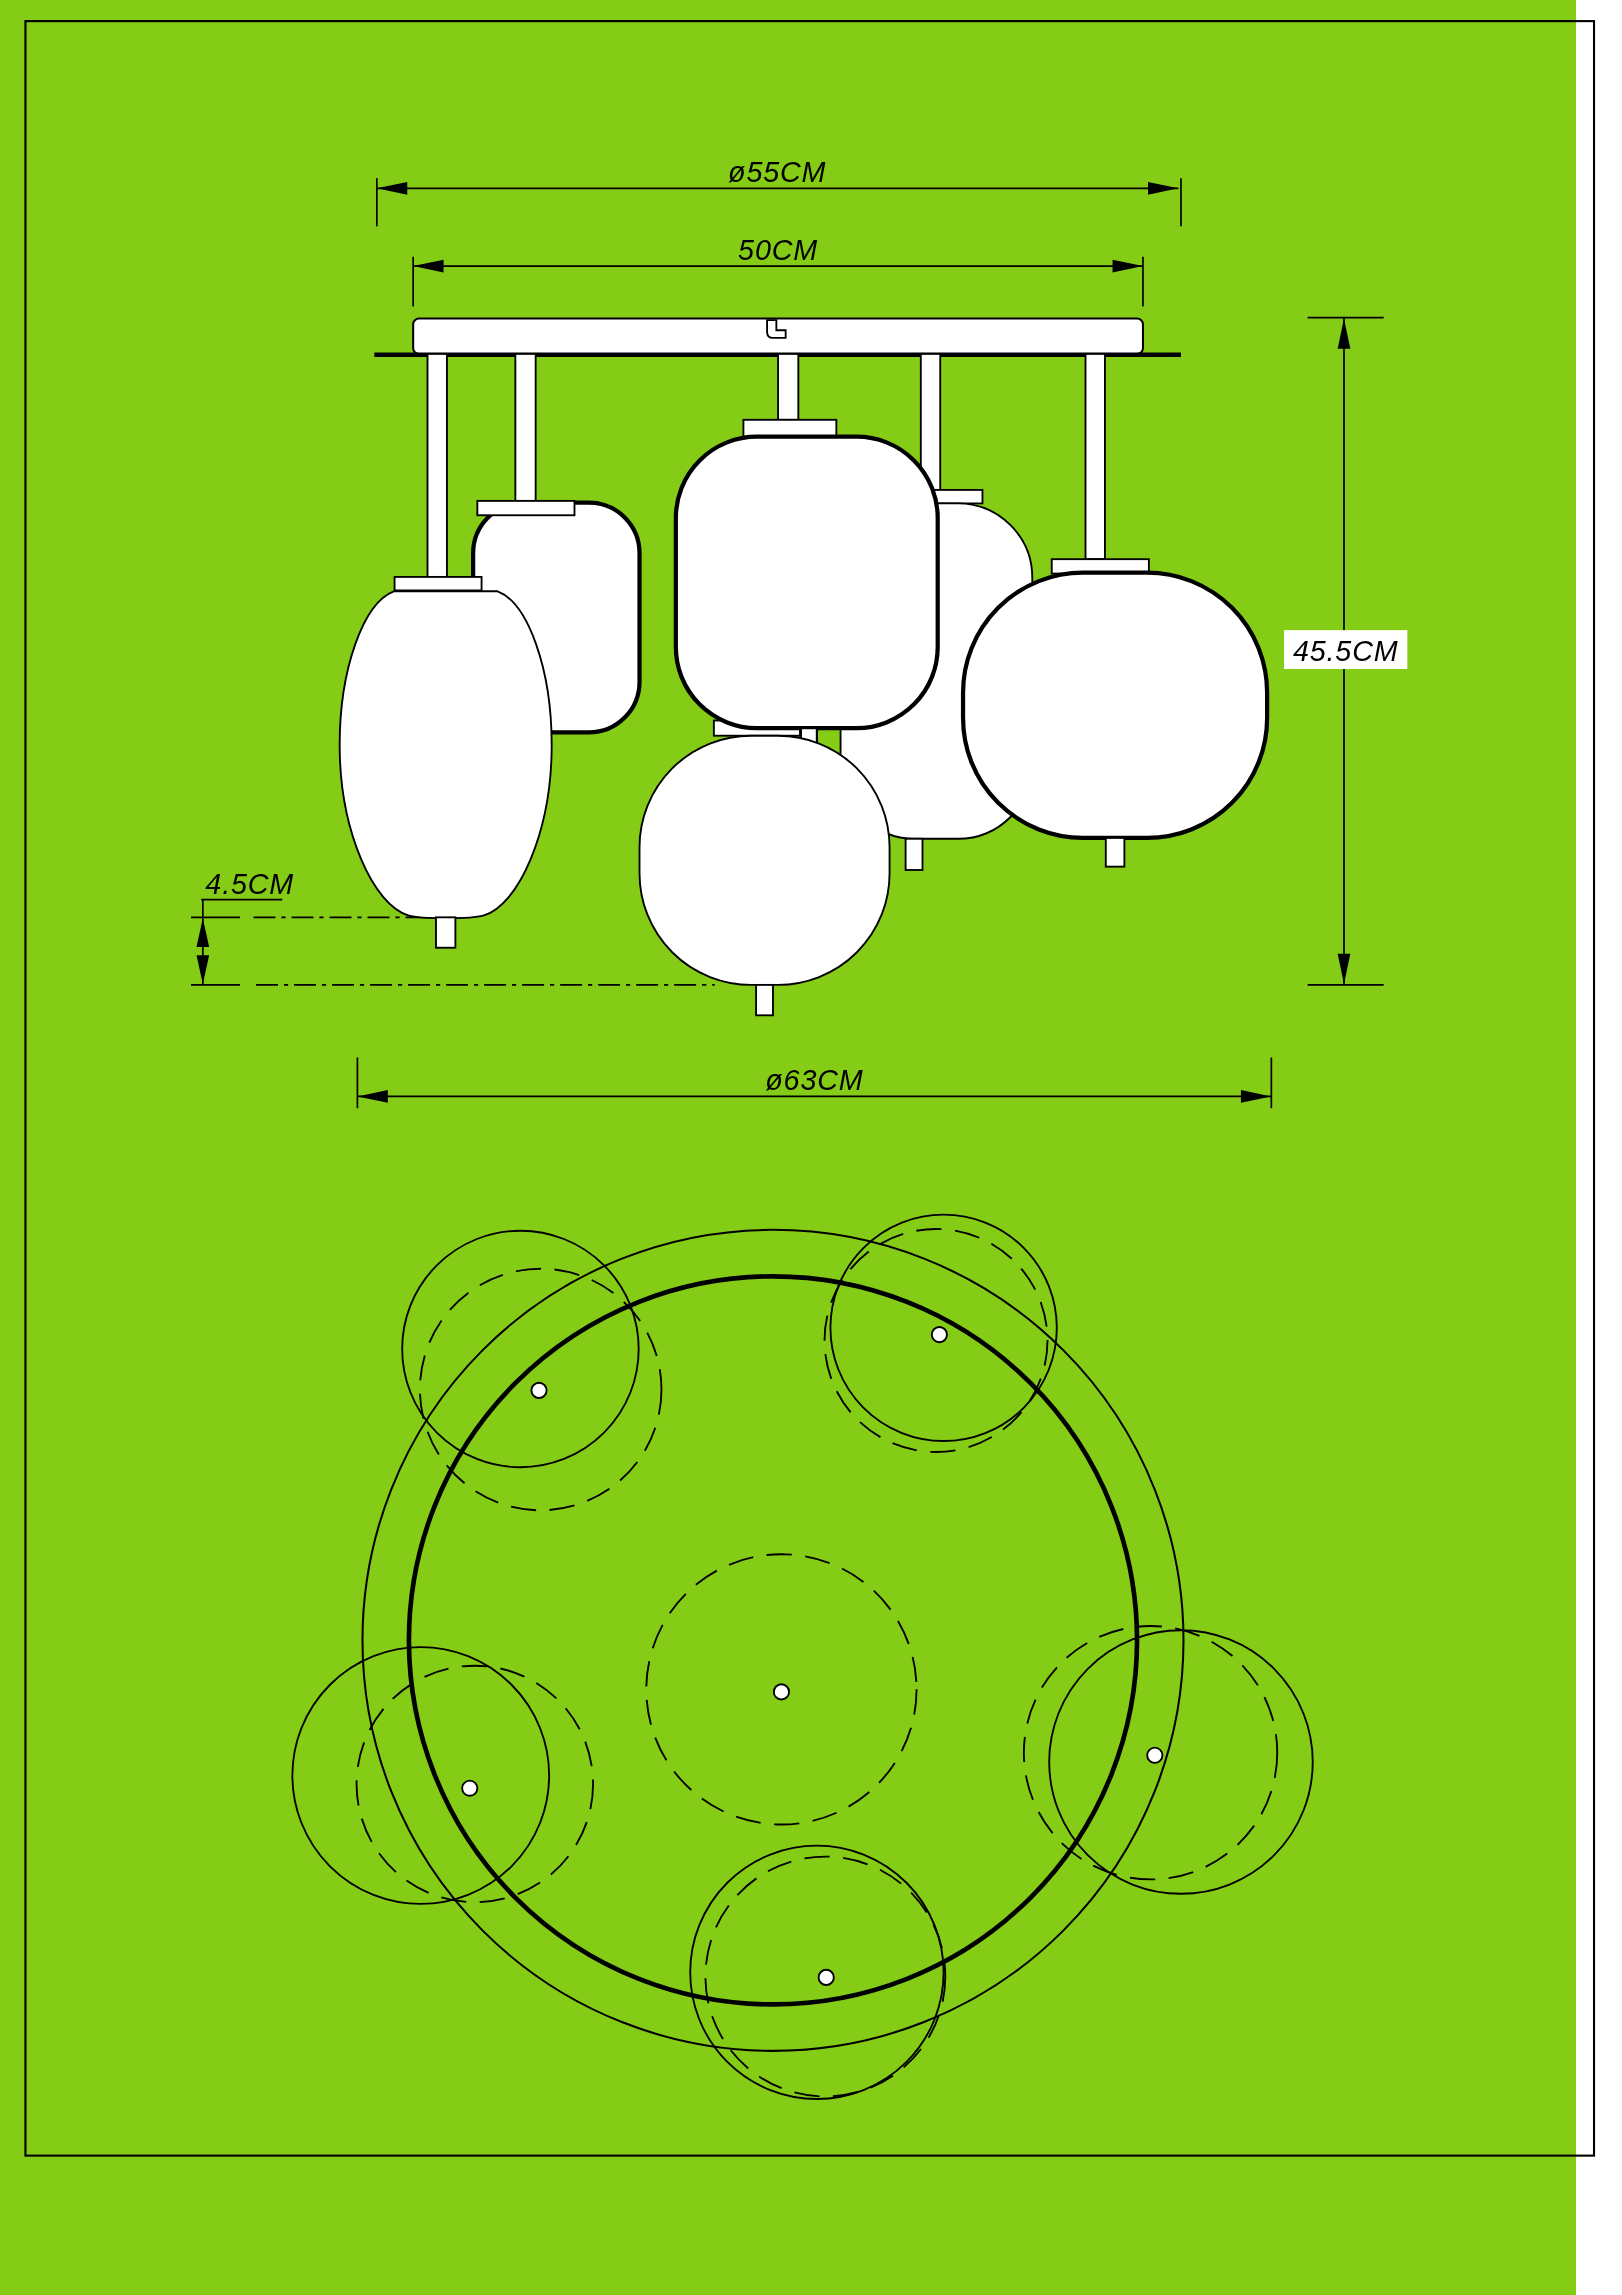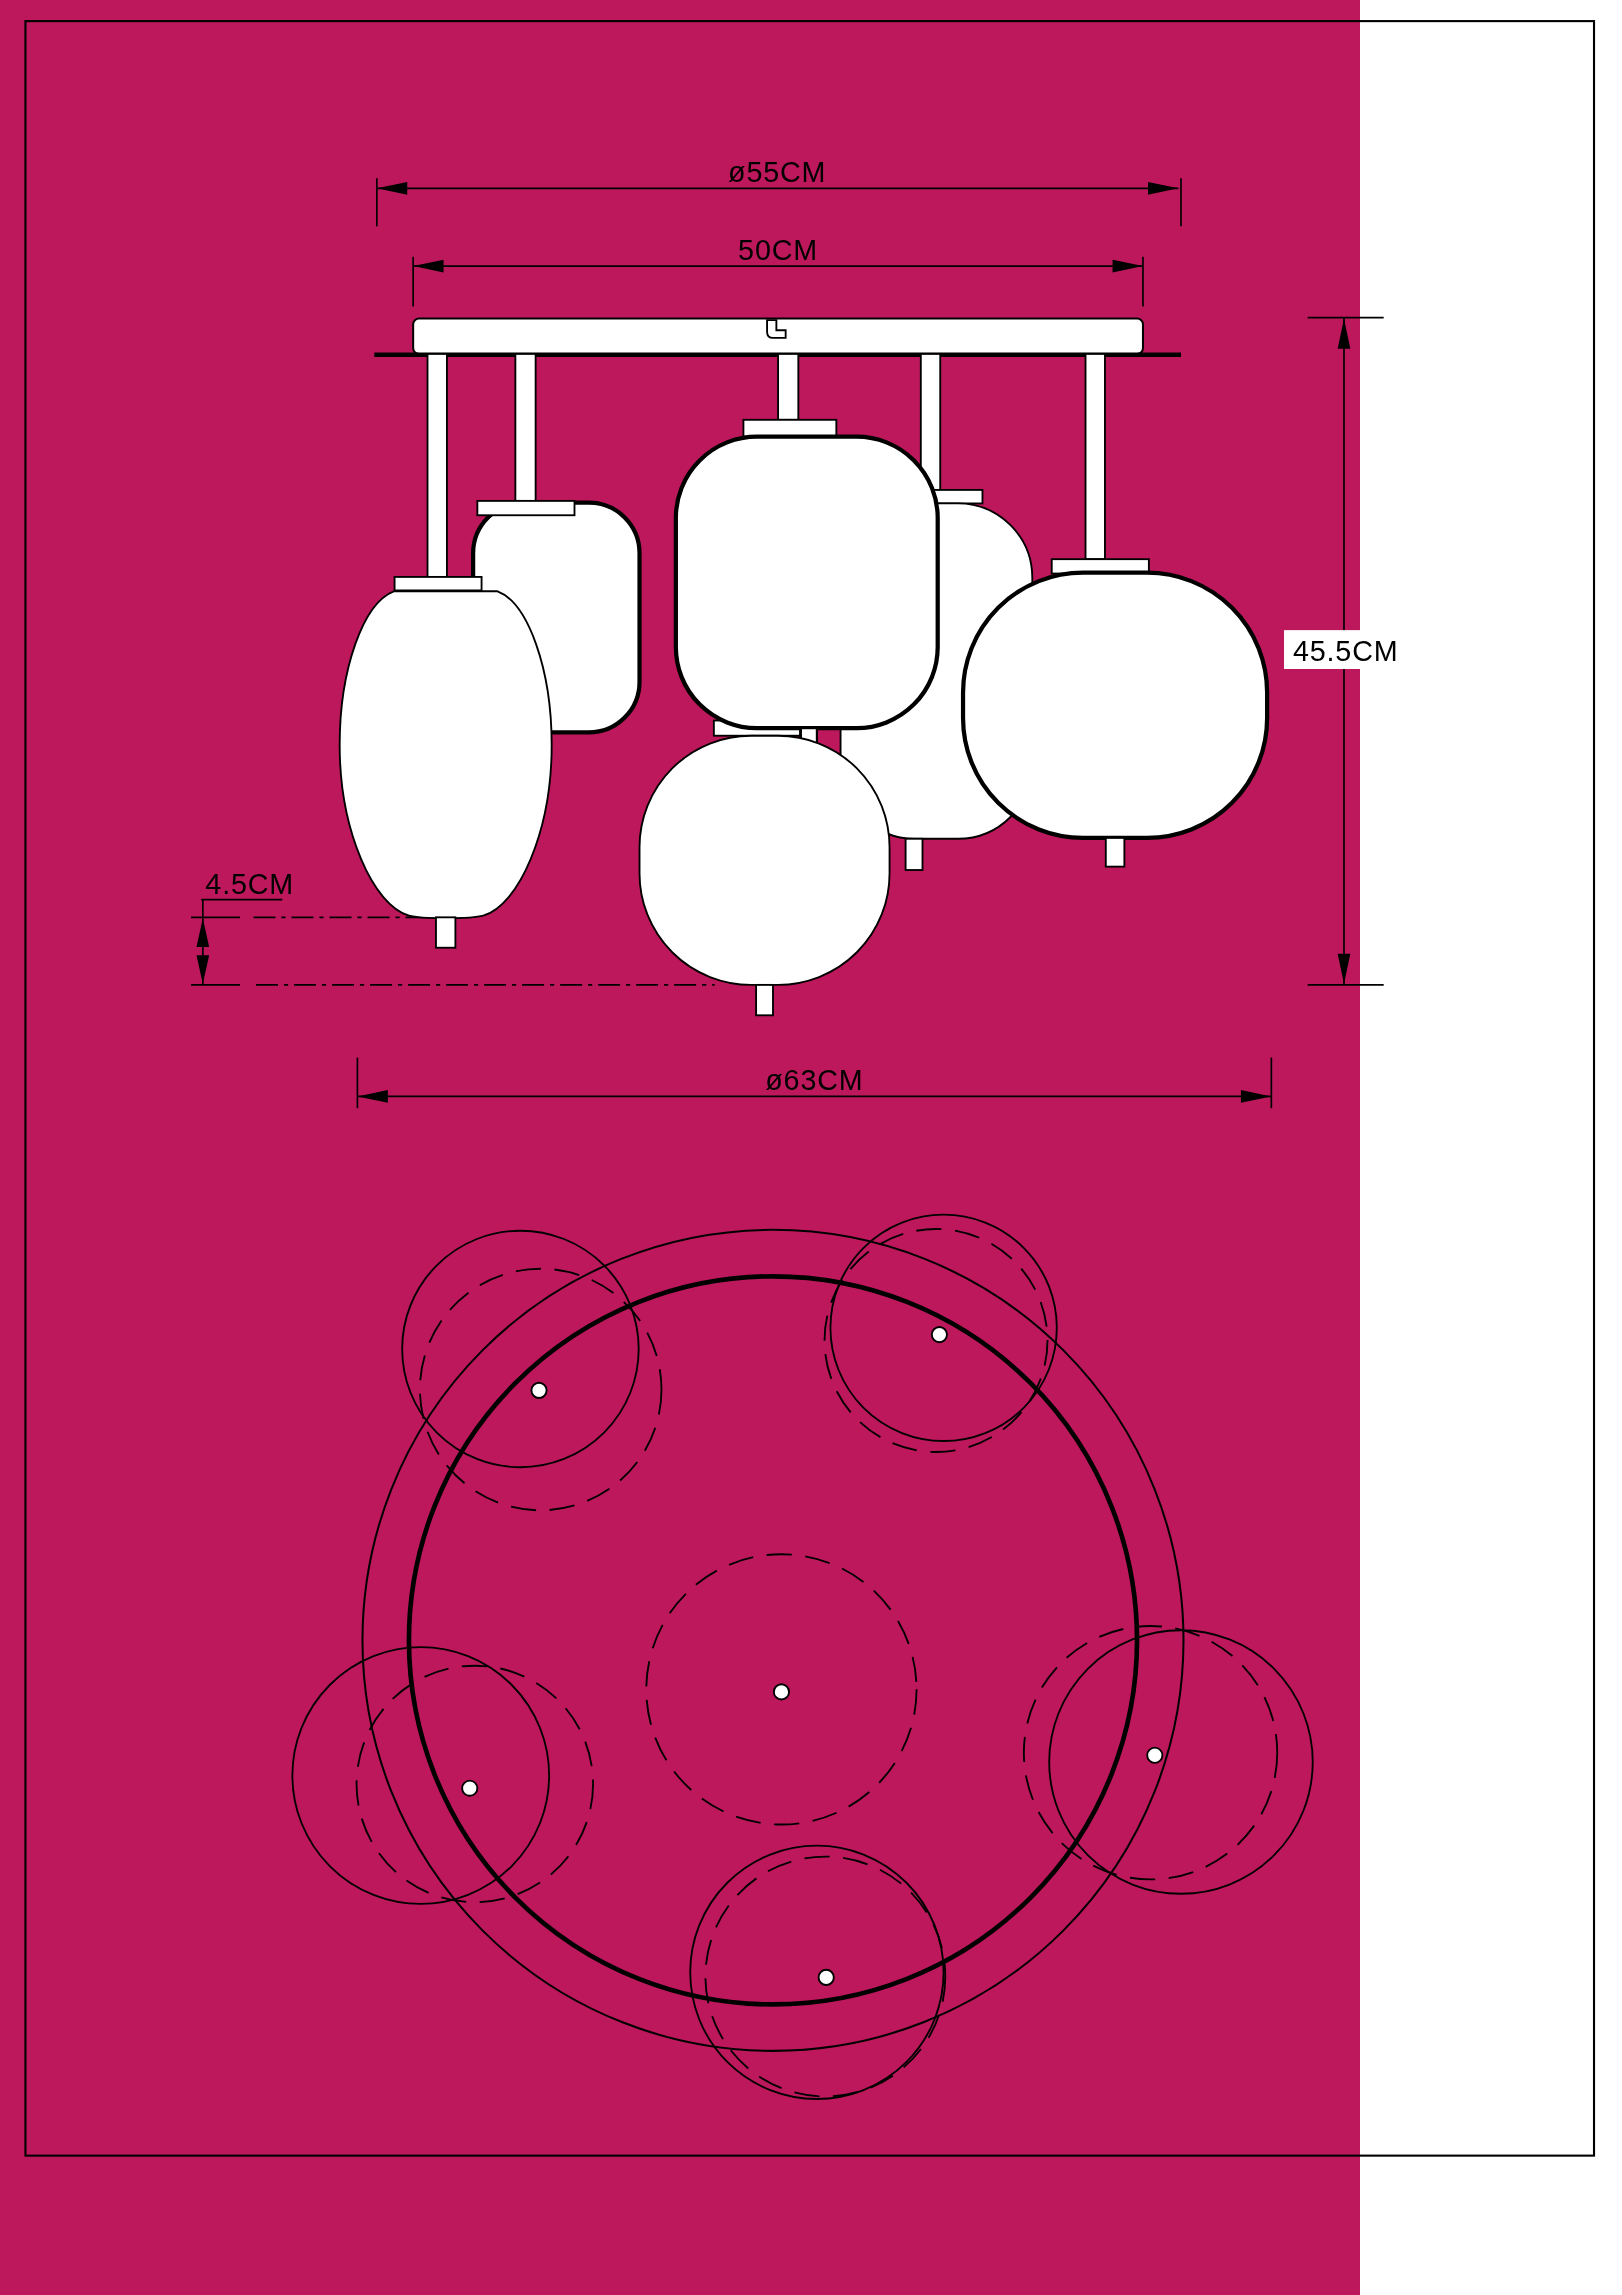--- a/index.html
+++ b/index.html
@@ -1,16 +1,16 @@
 <!DOCTYPE html>
 <html style="font-size:13.5px"><head>
 <meta charset="utf-8">
 <style>
   html,body{margin:0;padding:0;background:#fff;}
-  .page{width:1360px;height:2295px;background:#be185d;position:relative;font-family:"Liberation Sans",sans-serif;}
+  .page{width:1576px;height:2295px;background:#84cc16;position:relative;font-family:"Liberation Sans",sans-serif;font-style:italic;}
   svg{display:block;}
   text{font-family:"Liberation Sans","DejaVu Sans",sans-serif;fill:#000;letter-spacing:1px;}
 </style>
 </head>
 <body>
 
 <div class="page">
 <svg width="1622" height="2295" viewBox="0 0 1920 2717">
 
   <g stroke="#000" stroke-width="2">

